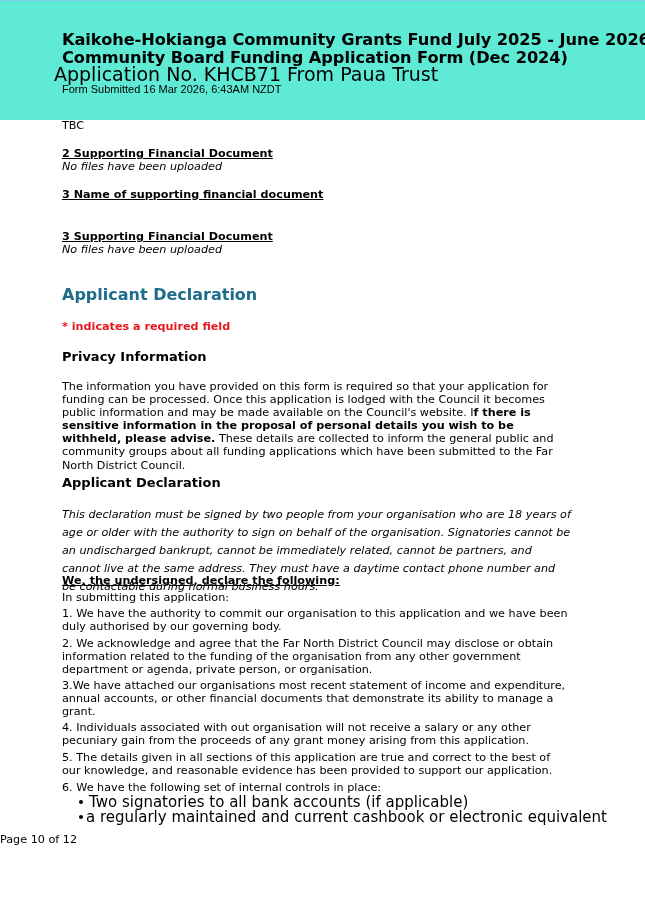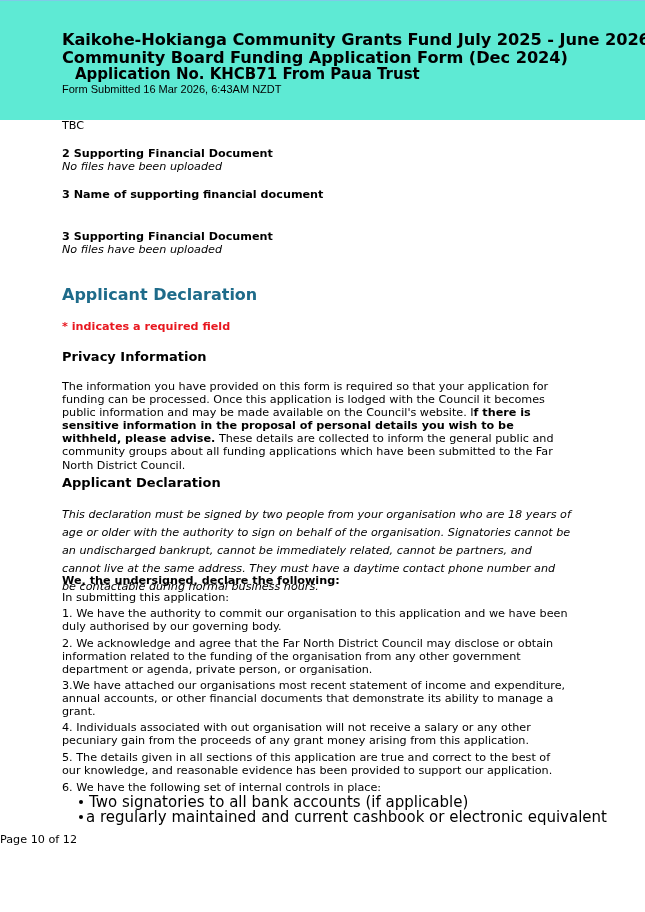--- a/index.html
+++ b/index.html
@@ -31,45 +31,45 @@
       font-size: 16.2px;
       line-height: 20px;
       white-space: nowrap;
       color: #000;
       letter-spacing: -0.05px;
     }
     .header .t1 { top: 29px; }
     .header .t2 { top: 47px; }
     .header .t3 {
       position: absolute;
-      left: 75px;
+      left: 54px;
       top: 65px;
-      font-weight: bold;
-      font-size: 15px;
+      font-weight: normal;
+      font-size: 19px;
       line-height: 17px;
       white-space: nowrap;
     }
     .header .t4 {
       position: absolute;
       left: 62px;
       top: 81px;
       font-family: "Liberation Sans", sans-serif;
       font-size: 11px;
       line-height: 14px;
       white-space: nowrap;
     }
     .content {
       position: absolute;
       left: 62px;
       top: 0;
       width: 510px;
     }
     .abs { position: absolute; left: 0; white-space: nowrap; }
     .txt { font-size: 11.2px; line-height: 13px; }
-    .lbl { font-size: 11.2px; line-height: 13px; font-weight: bold; }
+    .lbl { font-size: 11.2px; line-height: 13px; font-weight: bold; text-decoration: underline; }
     .it { font-size: 11.2px; line-height: 13px; font-style: italic; }
     .sec-title-blue {
       font-size: 16px; font-weight: bold; color: #1e6b8a; line-height: 20px;
     }
     .req {
       font-size: 11.2px; font-weight: bold; color: #e8171f; line-height: 13px;
     }
     .h2 {
       font-size: 13px; font-weight: bold; line-height: 19px;
     }

